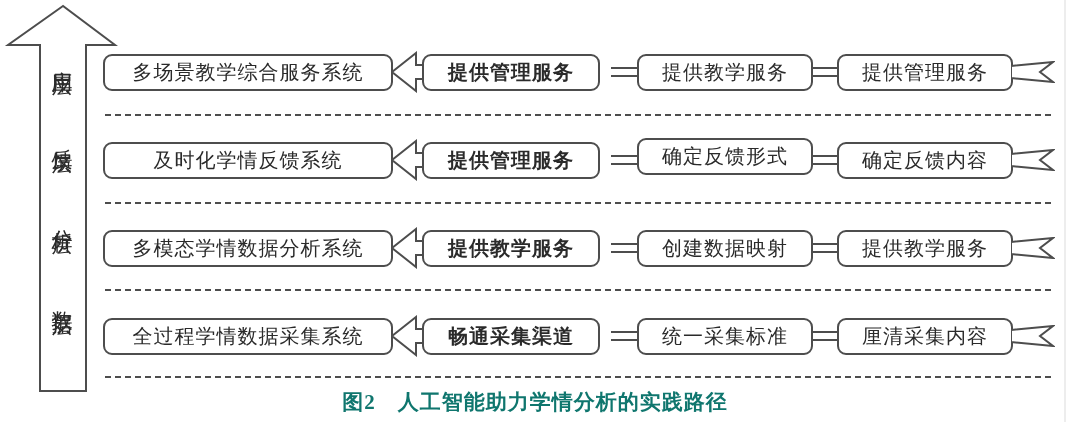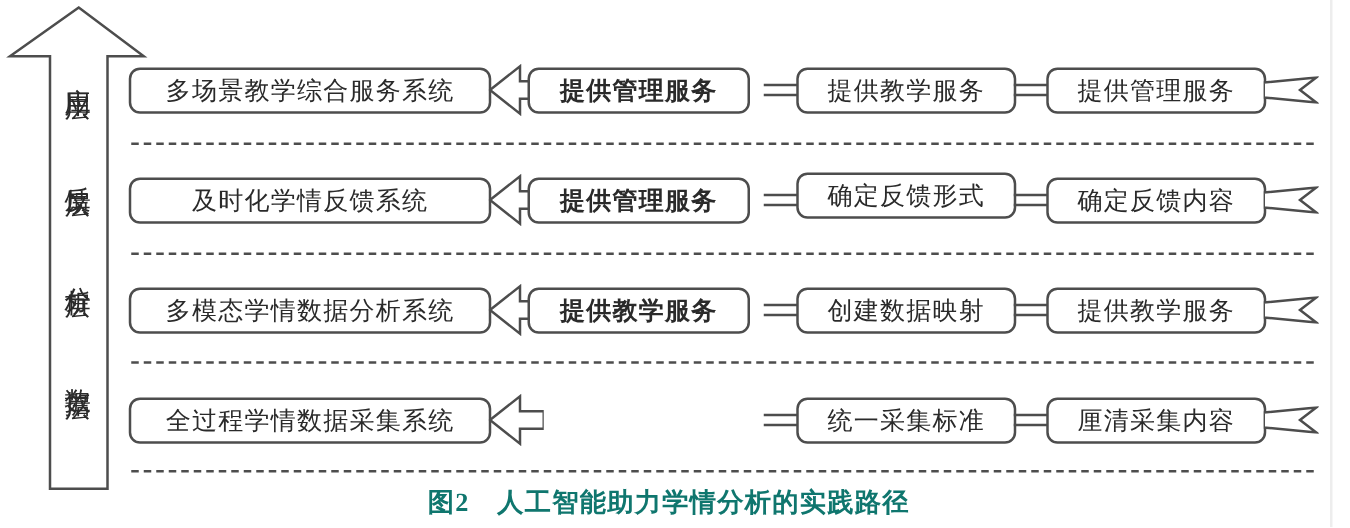--- a/index.html
+++ b/index.html
@@ -132,20 +132,21 @@
   <div class="box step-box-3" style="top:230px">提供教学服务</div>
   <svg class="ribbon" style="top:237px" viewBox="0 0 44 22">
     <polygon points="0,5 42,1 29,11 42,21 0,17" fill="#ffffff" stroke="#4d4d4d" stroke-width="2" stroke-linejoin="miter"></polygon>
   </svg>
   <div class="sep" style="top:289px"></div>
 
   <div class="box system-box" style="top:318px">全过程学情数据采集系统</div>
   <svg class="flow-arrow" style="top:315px" viewBox="0 0 44 42">
     <polygon points="1,21 25,2 25,14 44,14 44,28 25,28 25,40" fill="#ffffff" stroke="#4d4d4d" stroke-width="2"></polygon>
   </svg>
+  <div class="box step-box-1" style="top:318px">畅通采集渠道</div>
   <div class="connector conn-1" style="top:331px"></div>
   <div class="box step-box-2" style="top:318px">统一采集标准</div>
   <div class="connector conn-2" style="top:331px"></div>
   <div class="box step-box-3" style="top:318px">厘清采集内容</div>
   <svg class="ribbon" style="top:325px" viewBox="0 0 44 22">
     <polygon points="0,5 42,1 29,11 42,21 0,17" fill="#ffffff" stroke="#4d4d4d" stroke-width="2" stroke-linejoin="miter"></polygon>
   </svg>
   <div class="sep" style="top:376px"></div>
 
   <div class="caption">图2　人工智能助力学情分析的实践路径</div>

